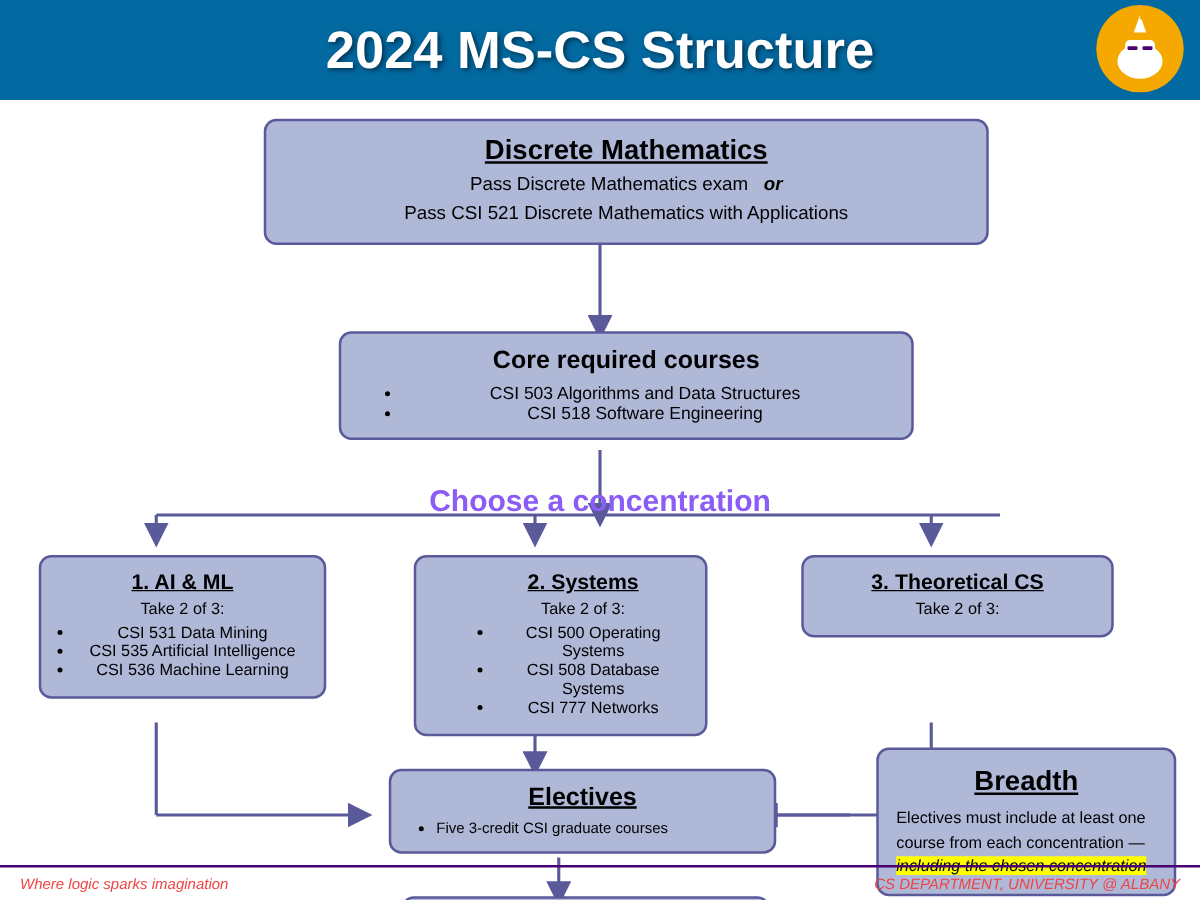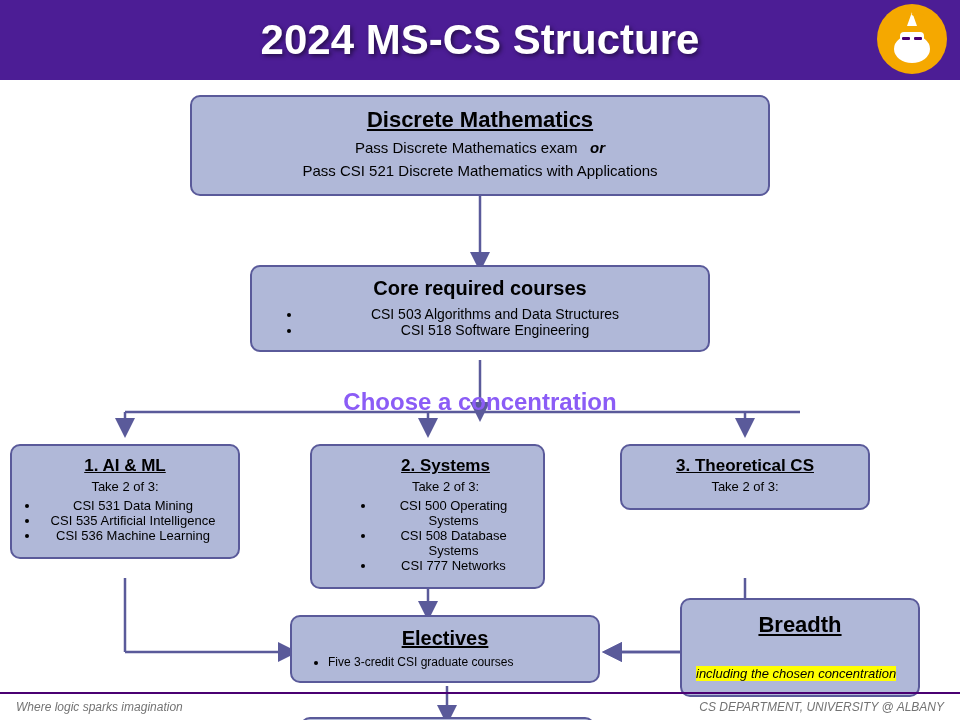--- a/index.html
+++ b/index.html
@@ -7,21 +7,21 @@
       width: 960px;
       height: 720px;
       overflow: hidden;
       font-family: Arial, sans-serif;
       background: #fff;
       position: relative;
     }
 
     
     .header {
-      background: #4c1d95;
+      background: #0369a1;
       width: 100%;
       height: 80px;
       display: flex;
       align-items: center;
       justify-content: space-between;
       padding: 0 20px;
       position: relative;
     }
     .header-title {
       color: #fff;
@@ -41,20 +41,21 @@
       padding: 0;
     }
 
     
     .box {
       background: #b0b8d8;
       border: 2px solid #5a5a9a;
       border-radius: 10px;
       position: absolute;
       text-align: center;
+      margin-left: 21px;
     }
 
     
     .box-discrete {
       top: 15px;
       left: 190px;
       width: 580px;
       padding: 10px 20px 12px;
     }
     .box-discrete .title {
@@ -206,21 +207,21 @@
       bottom: 0;
       left: 0;
       width: 100%;
       height: 28px;
       display: flex;
       align-items: center;
       justify-content: space-between;
       padding: 0 16px;
       font-size: 12px;
       font-style: italic;
-      color: #737373;
+      color: #ef4444;
       border-top: 2px solid #4a0072;
     }
 
     
     .logo-svg {
       position: absolute;
       right: 8px;
       top: 4px;
     }
   </style>
@@ -342,20 +343,21 @@
   </div>
 
   <div class="box box-capstone">
     
     
   </div>
 
   <div class="box box-breadth">
     <span class="title">Breadth</span>
     <div class="body-text">
+      <span>Electives must include at least one course from each concentration —</span>
       <br>
       <span class="highlight-yellow">including the chosen concentration</span>
     </div>
   </div>
 
 </div>
 
 <div class="footer">
   <span>Where logic sparks imagination</span>
   <span>CS DEPARTMENT, UNIVERSITY @ ALBANY</span>

